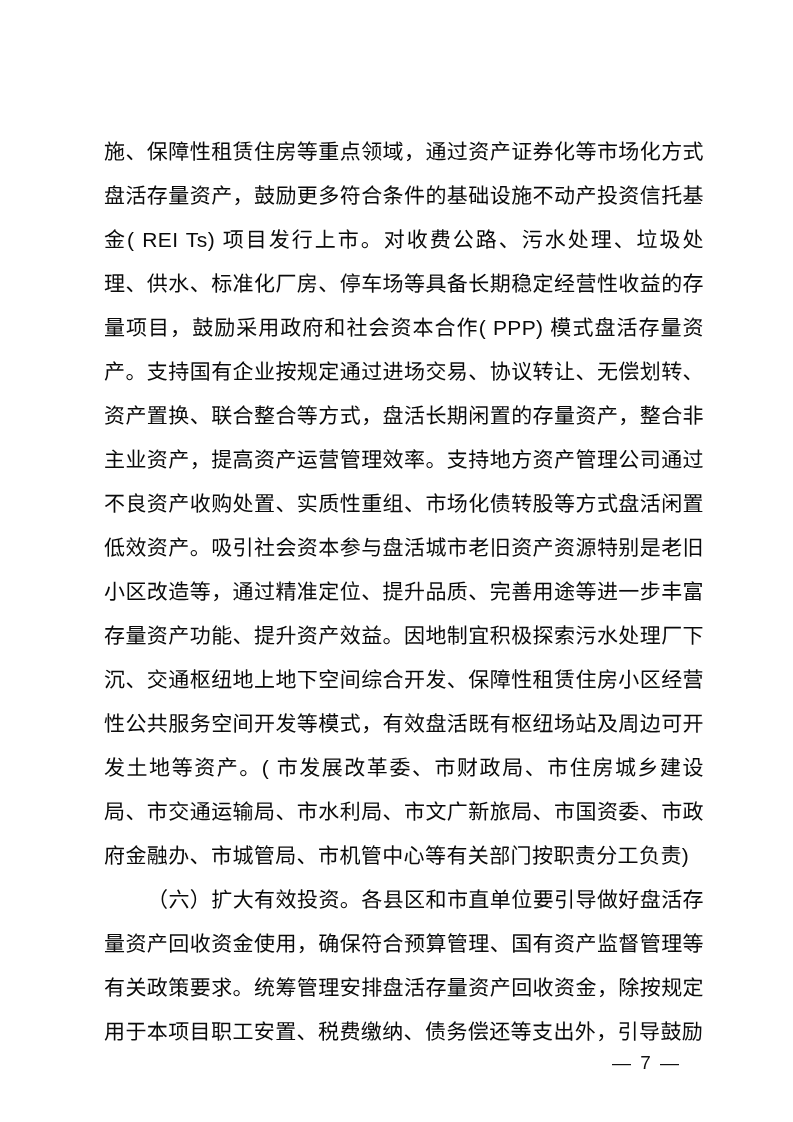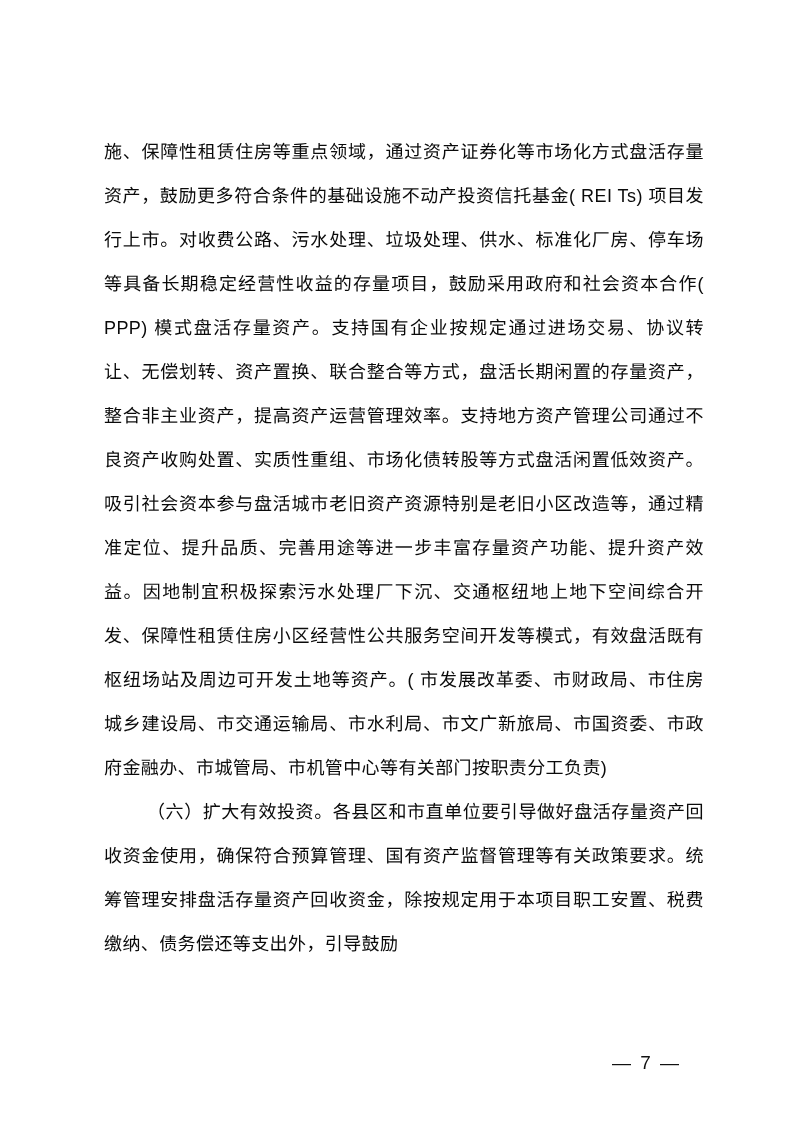--- a/index.html
+++ b/index.html
@@ -17,21 +17,21 @@
     box-sizing: border-box;
   }
   .content {
     position: absolute;
     left: 104px;
     top: 130px;
     width: 600px;
   }
   .para {
     font-family: "Liberation Sans", "DejaVu Sans", sans-serif;
-    font-size: 18px;
+    font-size: 21px;
     line-height: 44px;
     color: #0a0a0a;
     text-align: justify;
     text-justify: inter-ideograph;
     letter-spacing: 0.4px;
     margin: 0;
     white-space: pre-wrap;
     font-weight: 500;
   }
   .para + .para {

